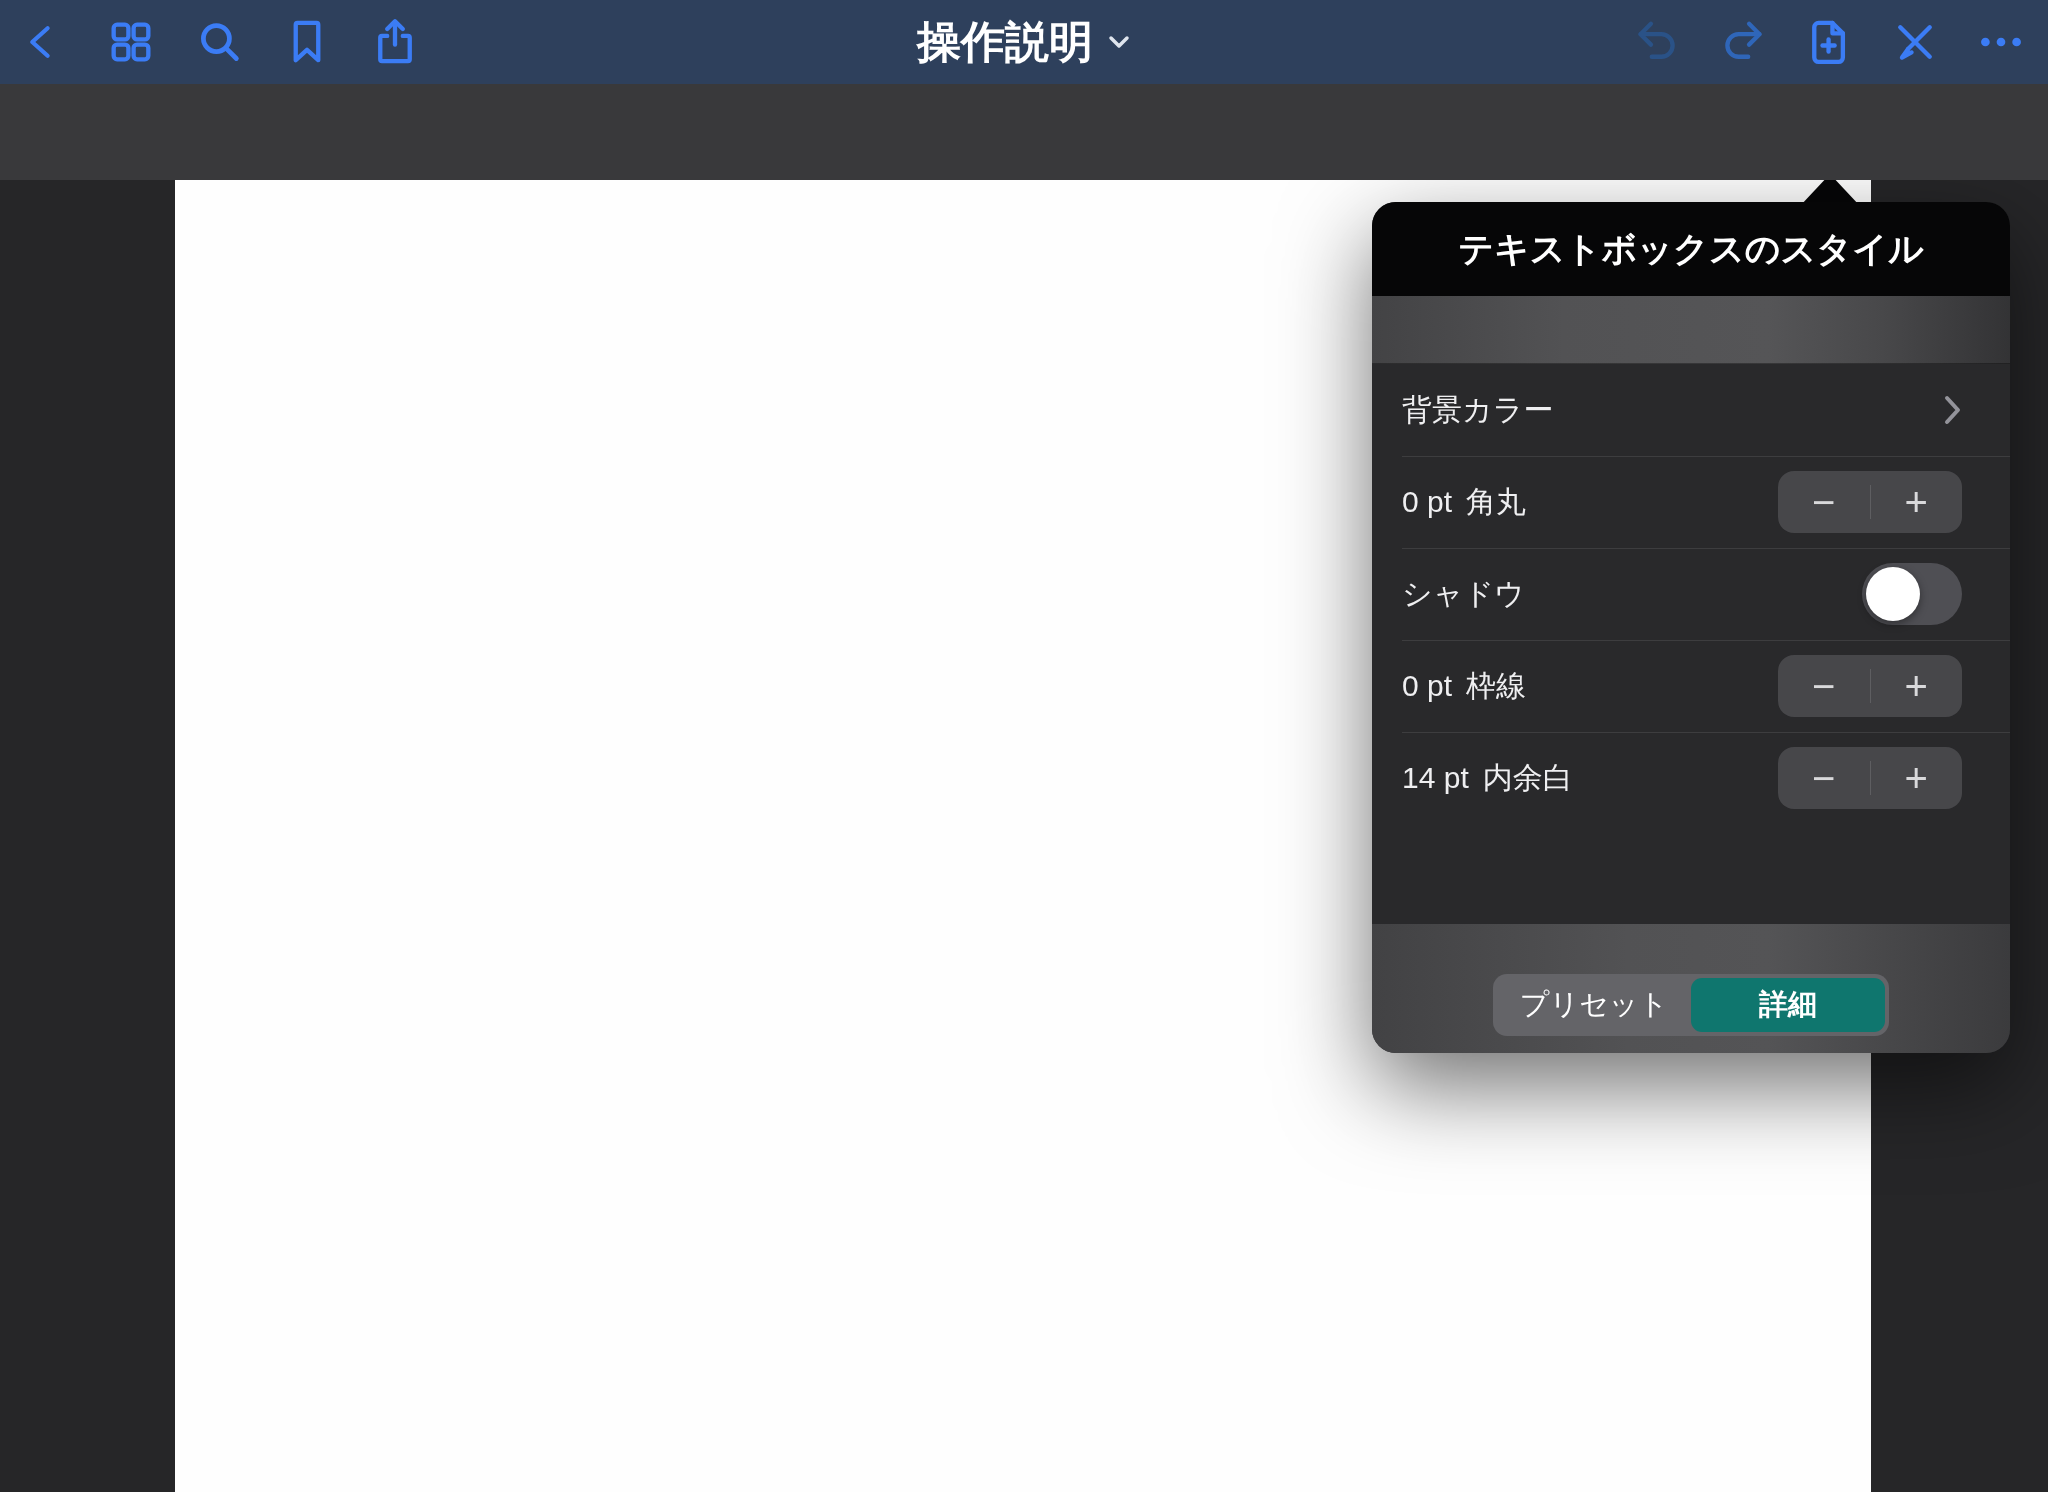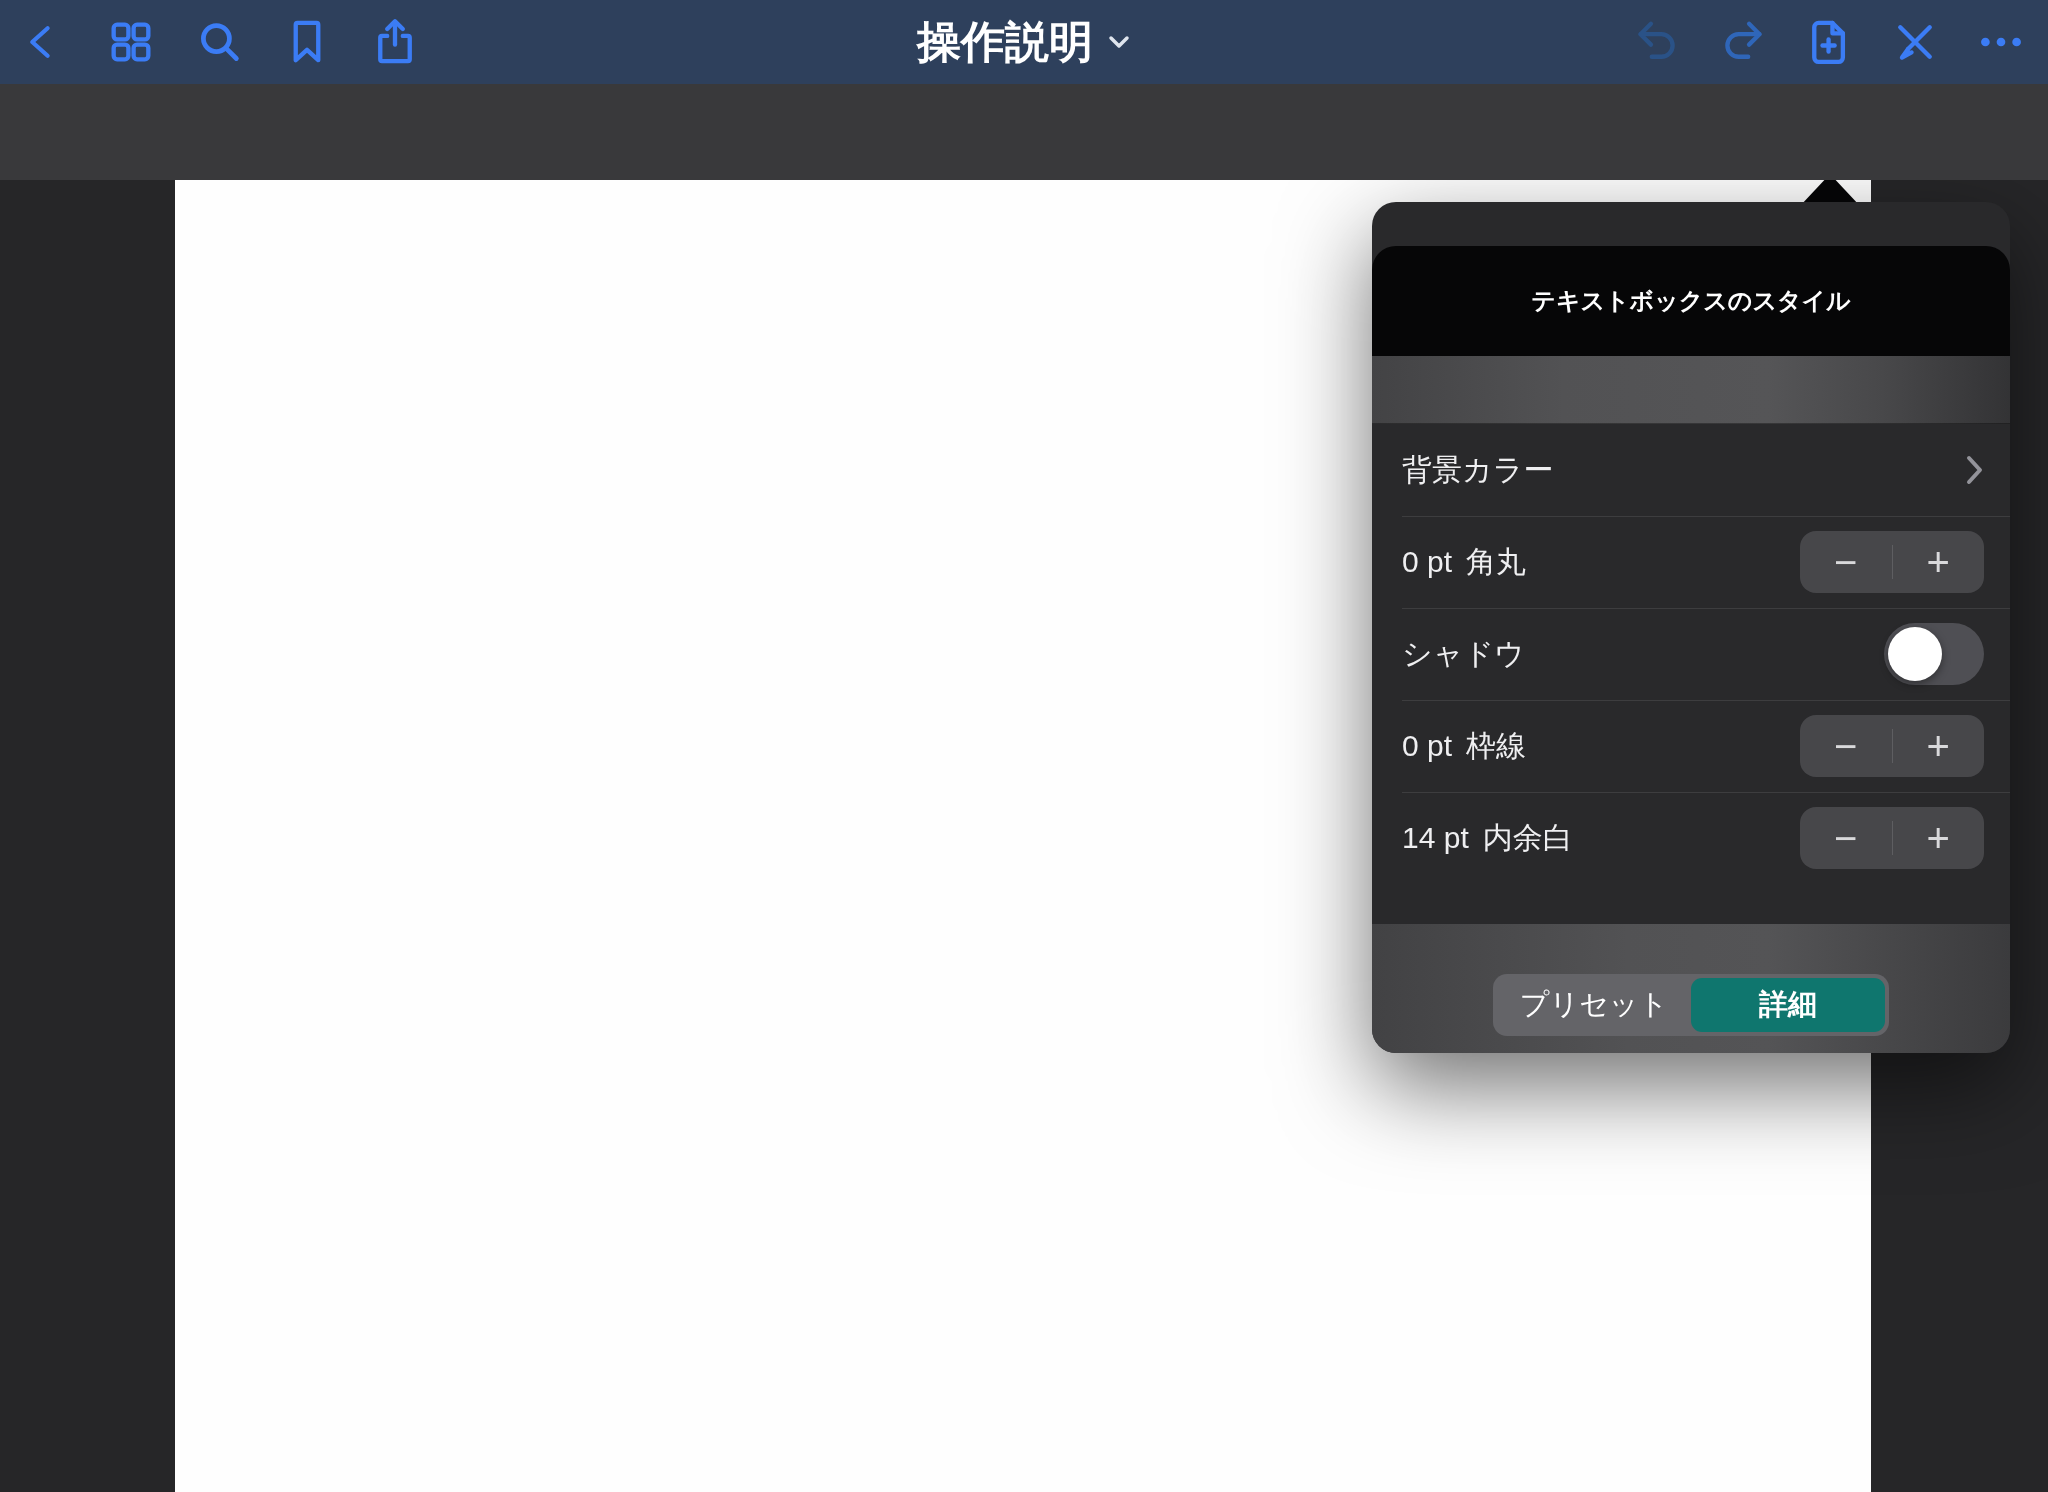--- a/index.html
+++ b/index.html
@@ -80,32 +80,32 @@
     background:#fefefe; z-index:1; }
 
   
   .pop-arrow { position:absolute; left:1800px; top:174px; z-index:9; }
   .popover {
     position:absolute; left:1372px; top:202px; width:638px; height:851px;
     border-radius:24px; background:#29292b; z-index:10;
     box-shadow:0 34px 90px rgba(0,0,0,.55);
   }
   .pop-header {
-    height:110px; background:#060607; border-radius:24px 24px 0 0;
+    height:94px; background:#060607; border-radius:24px 24px 0 0;
     display:flex; align-items:center; justify-content:center;
-    color:#ffffff; font-size:24px; font-weight:bold;margin-top:44px;
+    color:#ffffff; font-size:35px; font-weight:bold;
   }
   .pop-preview {
     height:68px;
     background:linear-gradient(90deg,#434345 0%,#525254 30%,#555557 62%,#48484a 80%,#333335 100%);
     border-bottom:1px solid rgba(0,0,0,.35); box-sizing:border-box;
   }
   .pop-row {
     position:relative; height:92px; display:flex; align-items:center;
-    padding:0 26px 0 30px; box-sizing:border-box;
+    padding:0 48px 0 30px; box-sizing:border-box;
   }
   .pop-row + .pop-row::before {
     content:""; position:absolute; left:30px; right:0; top:0; height:1px; background:#3d3d3f;
   }
   .row-text { display:flex; align-items:baseline; gap:14px;
     color:#efeff1; font-size:30px; }
   .row-chevron { margin-left:auto; }
   .stepper {
     margin-left:auto; width:184px; height:62px; background:#47474a; border-radius:16px;
     display:flex; align-items:center;

